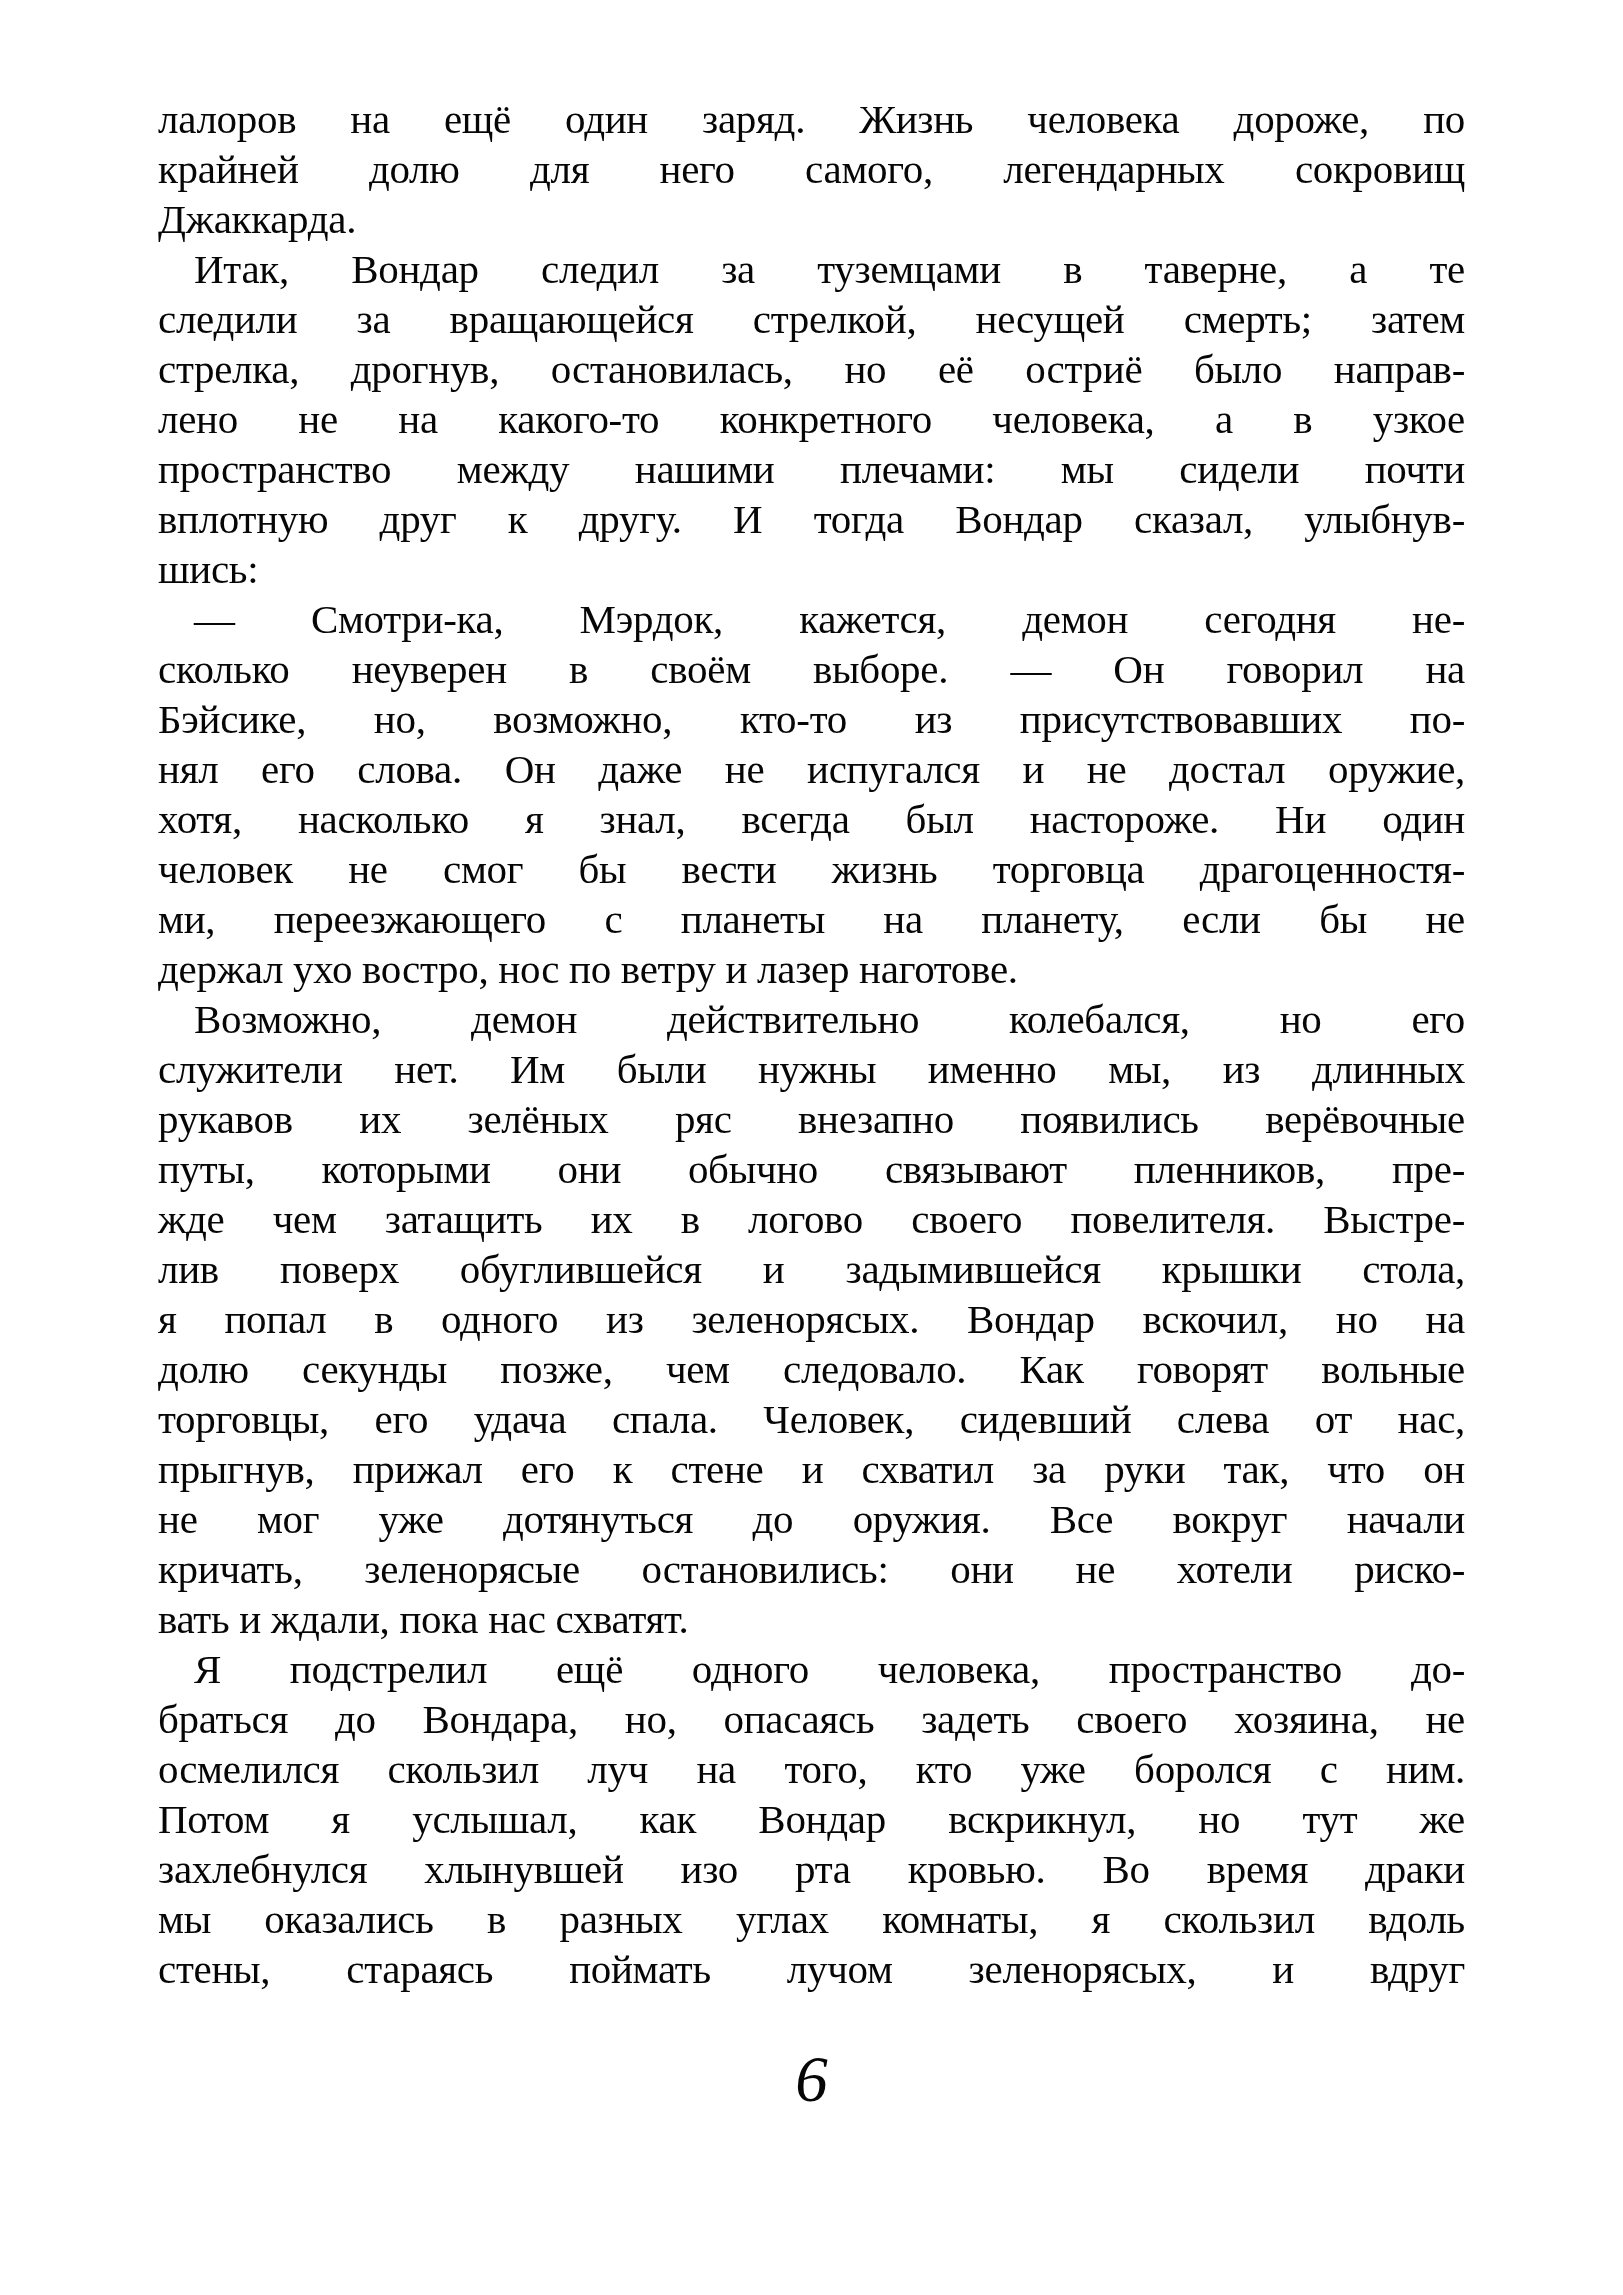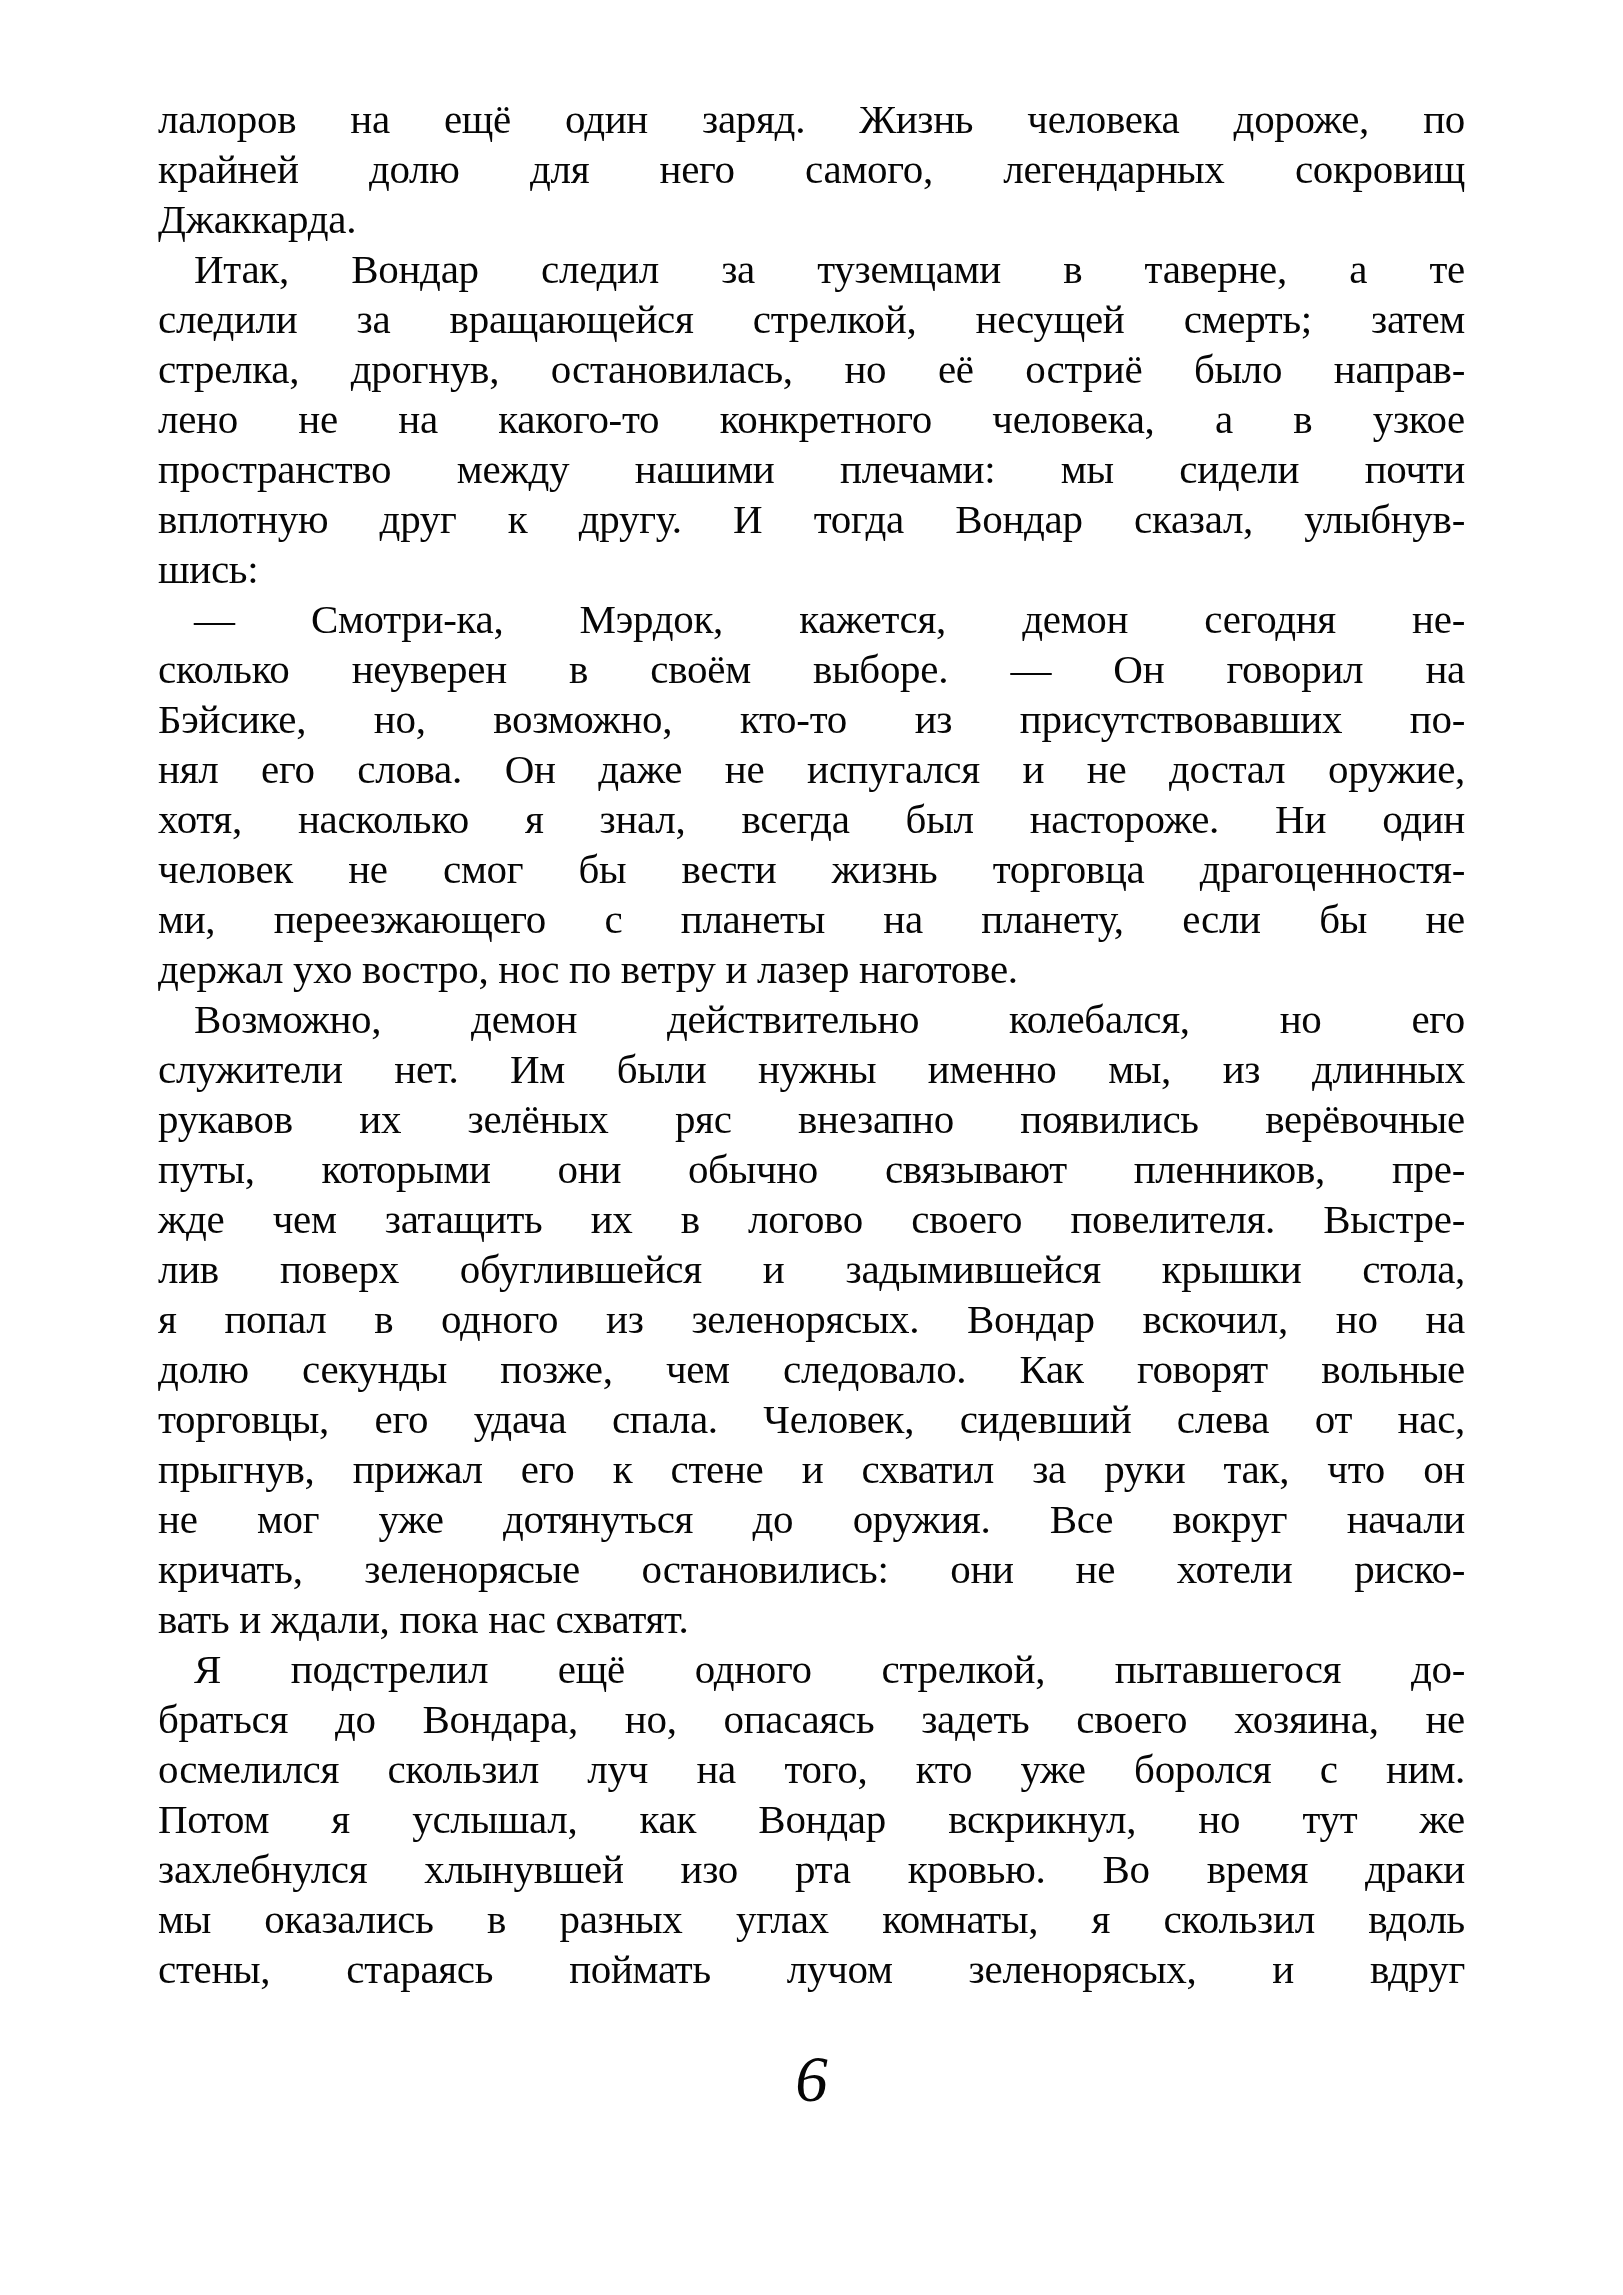--- a/index.html
+++ b/index.html
@@ -79,21 +79,21 @@
       <div class="line">путы, которыми они обычно связывают пленников, пре-</div>
       <div class="line">жде чем затащить их в логово своего повелителя. Выстре-</div>
       <div class="line">лив поверх обуглившейся и задымившейся крышки стола,</div>
       <div class="line">я попал в одного из зеленорясых. Вондар вскочил, но на</div>
       <div class="line">долю секунды позже, чем следовало. Как говорят вольные</div>
       <div class="line">торговцы, его удача спала. Человек, сидевший слева от нас,</div>
       <div class="line">прыгнув, прижал его к стене и схватил за руки так, что он</div>
       <div class="line">не мог уже дотянуться до оружия. Все вокруг начали</div>
       <div class="line">кричать, зеленорясые остановились: они не хотели риско-</div>
       <div class="line last">вать и ждали, пока нас схватят.</div>
-      <div class="line indent">Я подстрелил ещё одного стрелкой, пытавшегося до-</div>
+      <div class="line indent">Я подстрелил ещё одного человека, пространство до-</div>
       <div class="line">браться до Вондара, но, опасаясь задеть своего хозяина, не</div>
       <div class="line">осмелился скользил луч на того, кто уже боролся с ним.</div>
       <div class="line">Потом я услышал, как Вондар вскрикнул, но тут же</div>
       <div class="line">захлебнулся хлынувшей изо рта кровью. Во время драки</div>
       <div class="line">мы оказались в разных углах комнаты, я скользил вдоль</div>
       <div class="line">стены, стараясь поймать лучом зеленорясых, и вдруг</div>
     </div>
   <div class="folio">6</div>
 </div>
 

